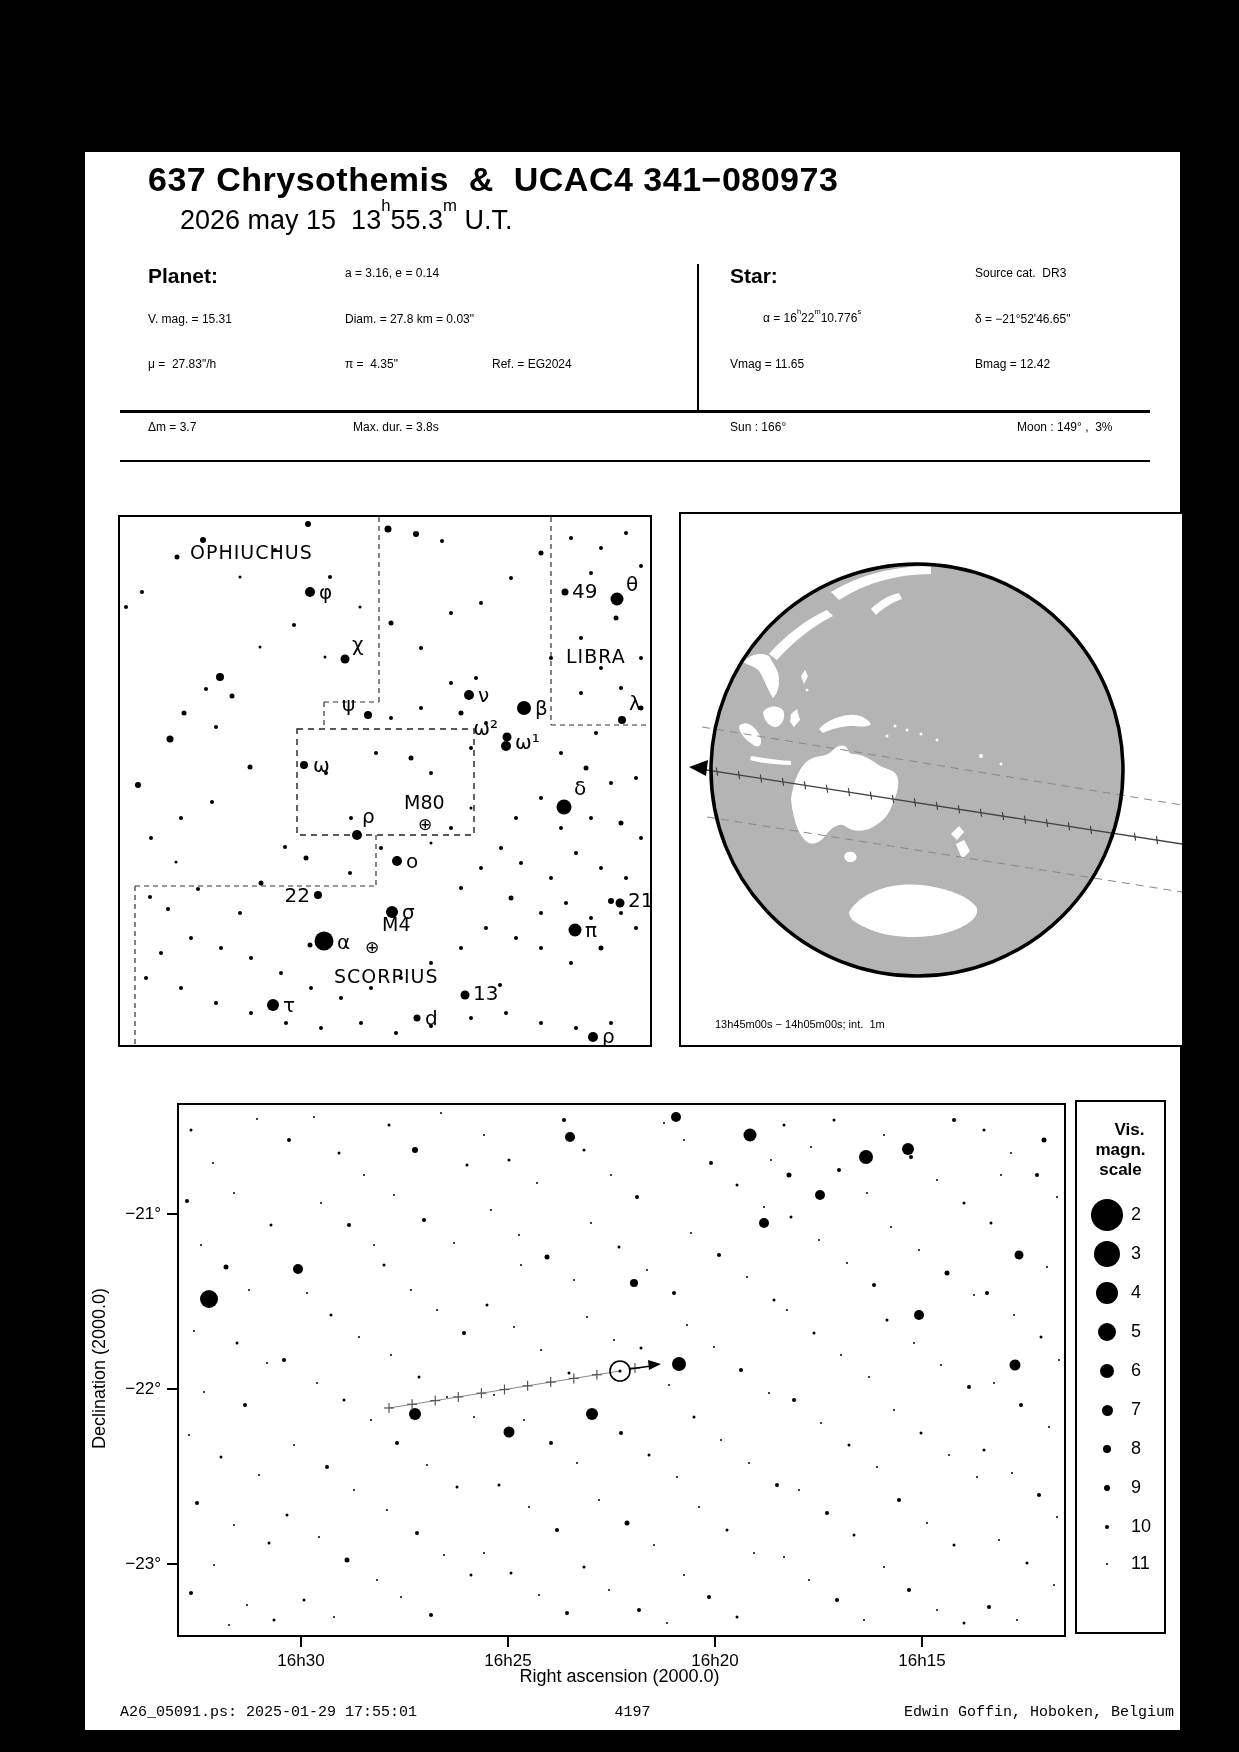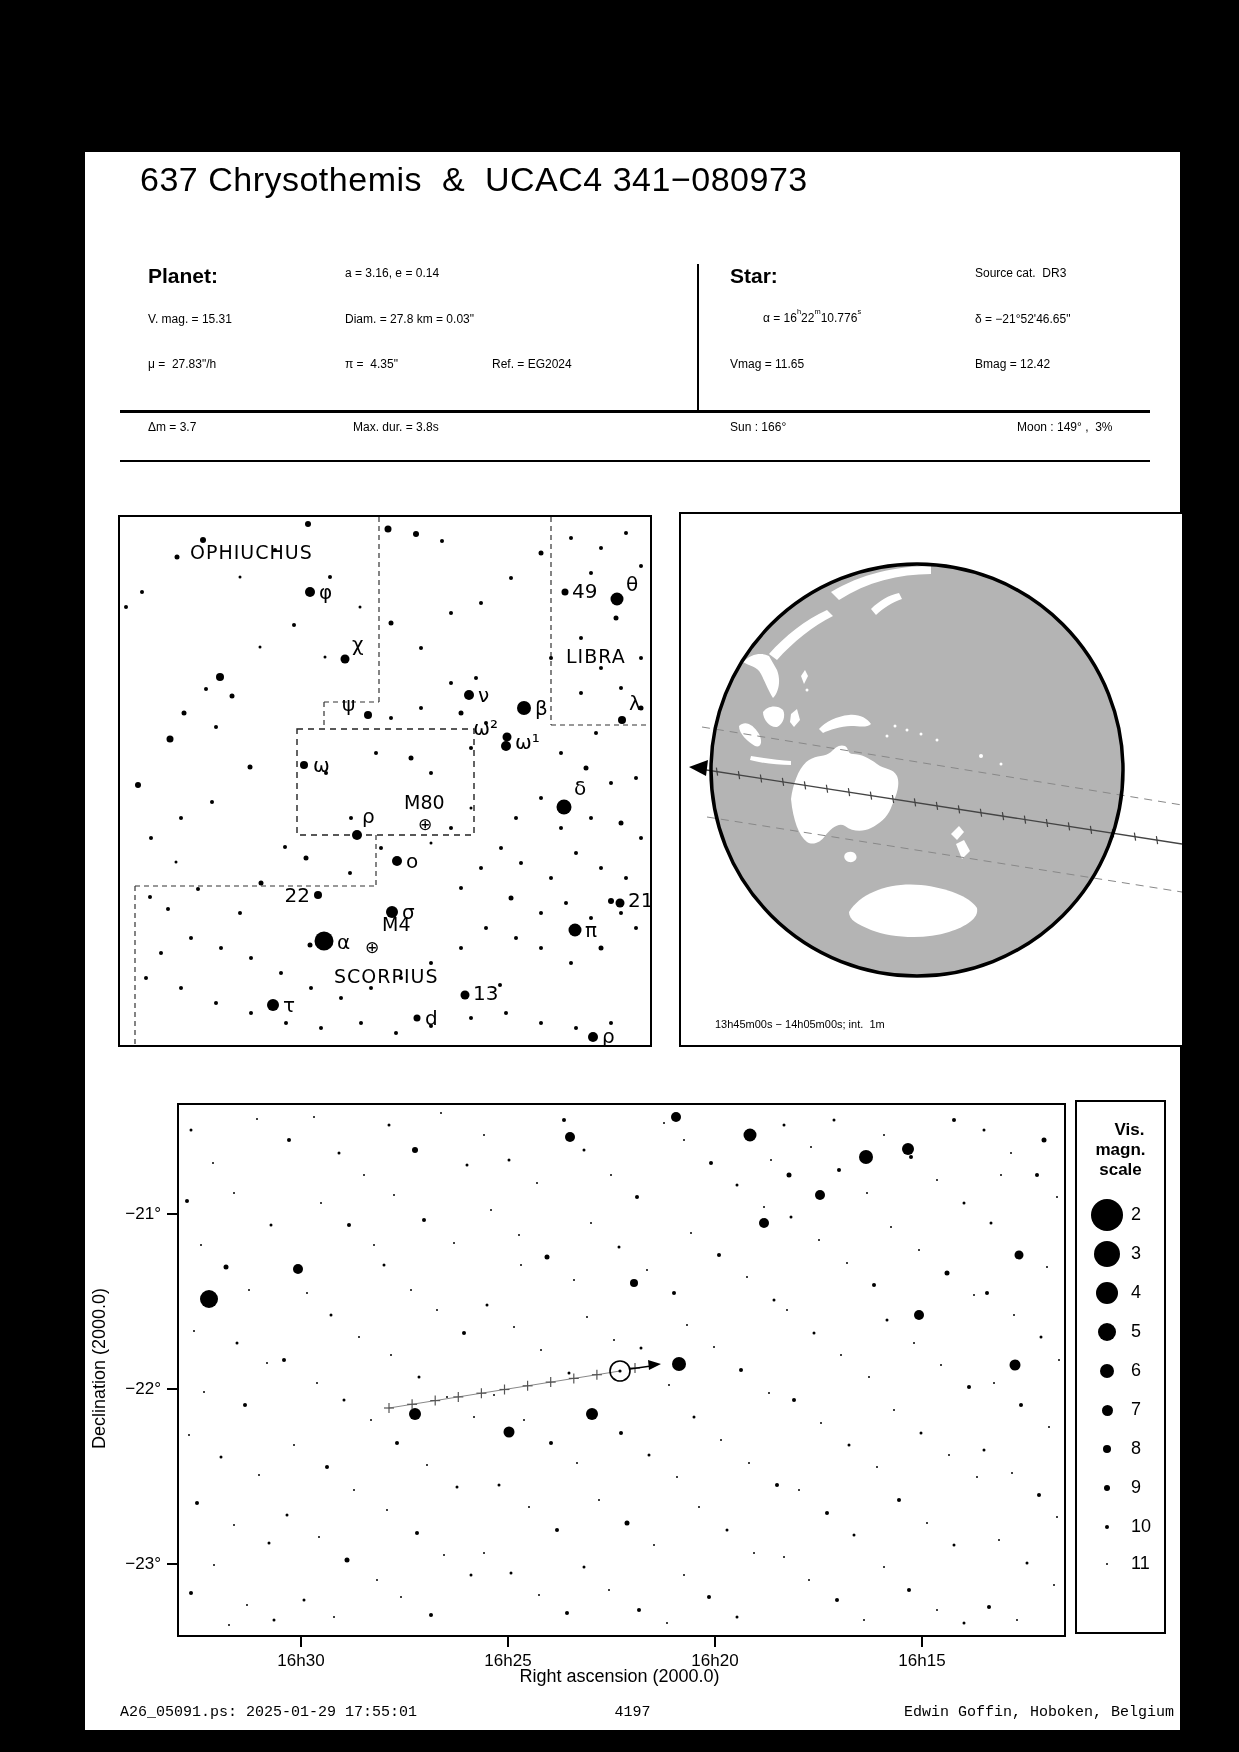--- a/index.html
+++ b/index.html
@@ -1,19 +1,19 @@
 <!DOCTYPE html>
 <html><head>
 <meta charset="utf-8">
 <style>
   html,body{margin:0;padding:0;background:#000;}
   body{width:1239px;height:1752px;position:relative;font-family:"Liberation Sans","DejaVu Sans",sans-serif;color:#000;}
   .sheet{position:absolute;left:85px;top:152px;width:1095px;height:1578px;background:#fff;overflow:visible;}
   .abs{position:absolute;}
-  .title{left:55px;top:8px;font-size:34px;font-weight:normal;letter-spacing:.5px;white-space:pre;text-align:center;}
+  .title{left:63px;top:8px;font-size:34px;font-weight:bold;letter-spacing:.5px;white-space:pre;text-align:center;}
   .subtitle{left:95px;top:52px;font-size:27px;white-space:pre;}
   .subtitle sup,.alpha sup{font-size:.62em;position:relative;top:-.45em;}
   .info-txt{font-size:12px;white-space:pre;}
   .hdg{font-weight:bold;font-size:21px;}
   .vdiv{left:612px;top:112px;width:2px;height:148px;background:#000;}
   .hline-thick{left:35px;top:258px;width:1030px;height:3px;background:#000;}
   .hline-thin{left:35px;top:308px;width:1030px;height:2px;background:#000;}
   .panel{border:2.5px solid #000;background:#fff;}
   #finder{left:33px;top:363px;width:530px;height:528px;}
   #globe{left:594px;top:360px;width:501px;height:531px;}
@@ -30,20 +30,21 @@
   #xlab{left:92px;top:1514px;width:885px;text-align:center;}
   .footer{font-family:"Liberation Mono","DejaVu Sans Mono",monospace;font-size:15px;top:1552px;white-space:pre;}
   svg text{font-family:"DejaVu Sans","Liberation Sans",sans-serif;fill:#000;}
 </style>
 </head>
 <body>
 
 <div class="sheet">
 
   <div class="abs title">637 Chrysothemis  &amp;  UCAC4 341−080973</div>
+  <div class="abs subtitle"><span>2026 may 15  13</span><sup>h</sup><span>55.3</span><sup>m</sup><span> U.T.</span></div>
 
   <div>
     <div class="abs info-txt hdg" style="left:63px;top:112px;">Planet:</div>
     <div class="abs info-txt" style="left:260px;top:114px;">a = 3.16, e = 0.14</div>
     <div class="abs info-txt" style="left:63px;top:160px;">V. mag. = 15.31</div>
     <div class="abs info-txt" style="left:260px;top:160px;">Diam. = 27.8 km = 0.03"</div>
     <div class="abs info-txt" style="left:63px;top:205px;">μ =  27.83"/h</div>
     <div class="abs info-txt" style="left:260px;top:205px;">π =  4.35"</div>
     <div class="abs info-txt" style="left:407px;top:205px;">Ref. = EG2024</div>
 

